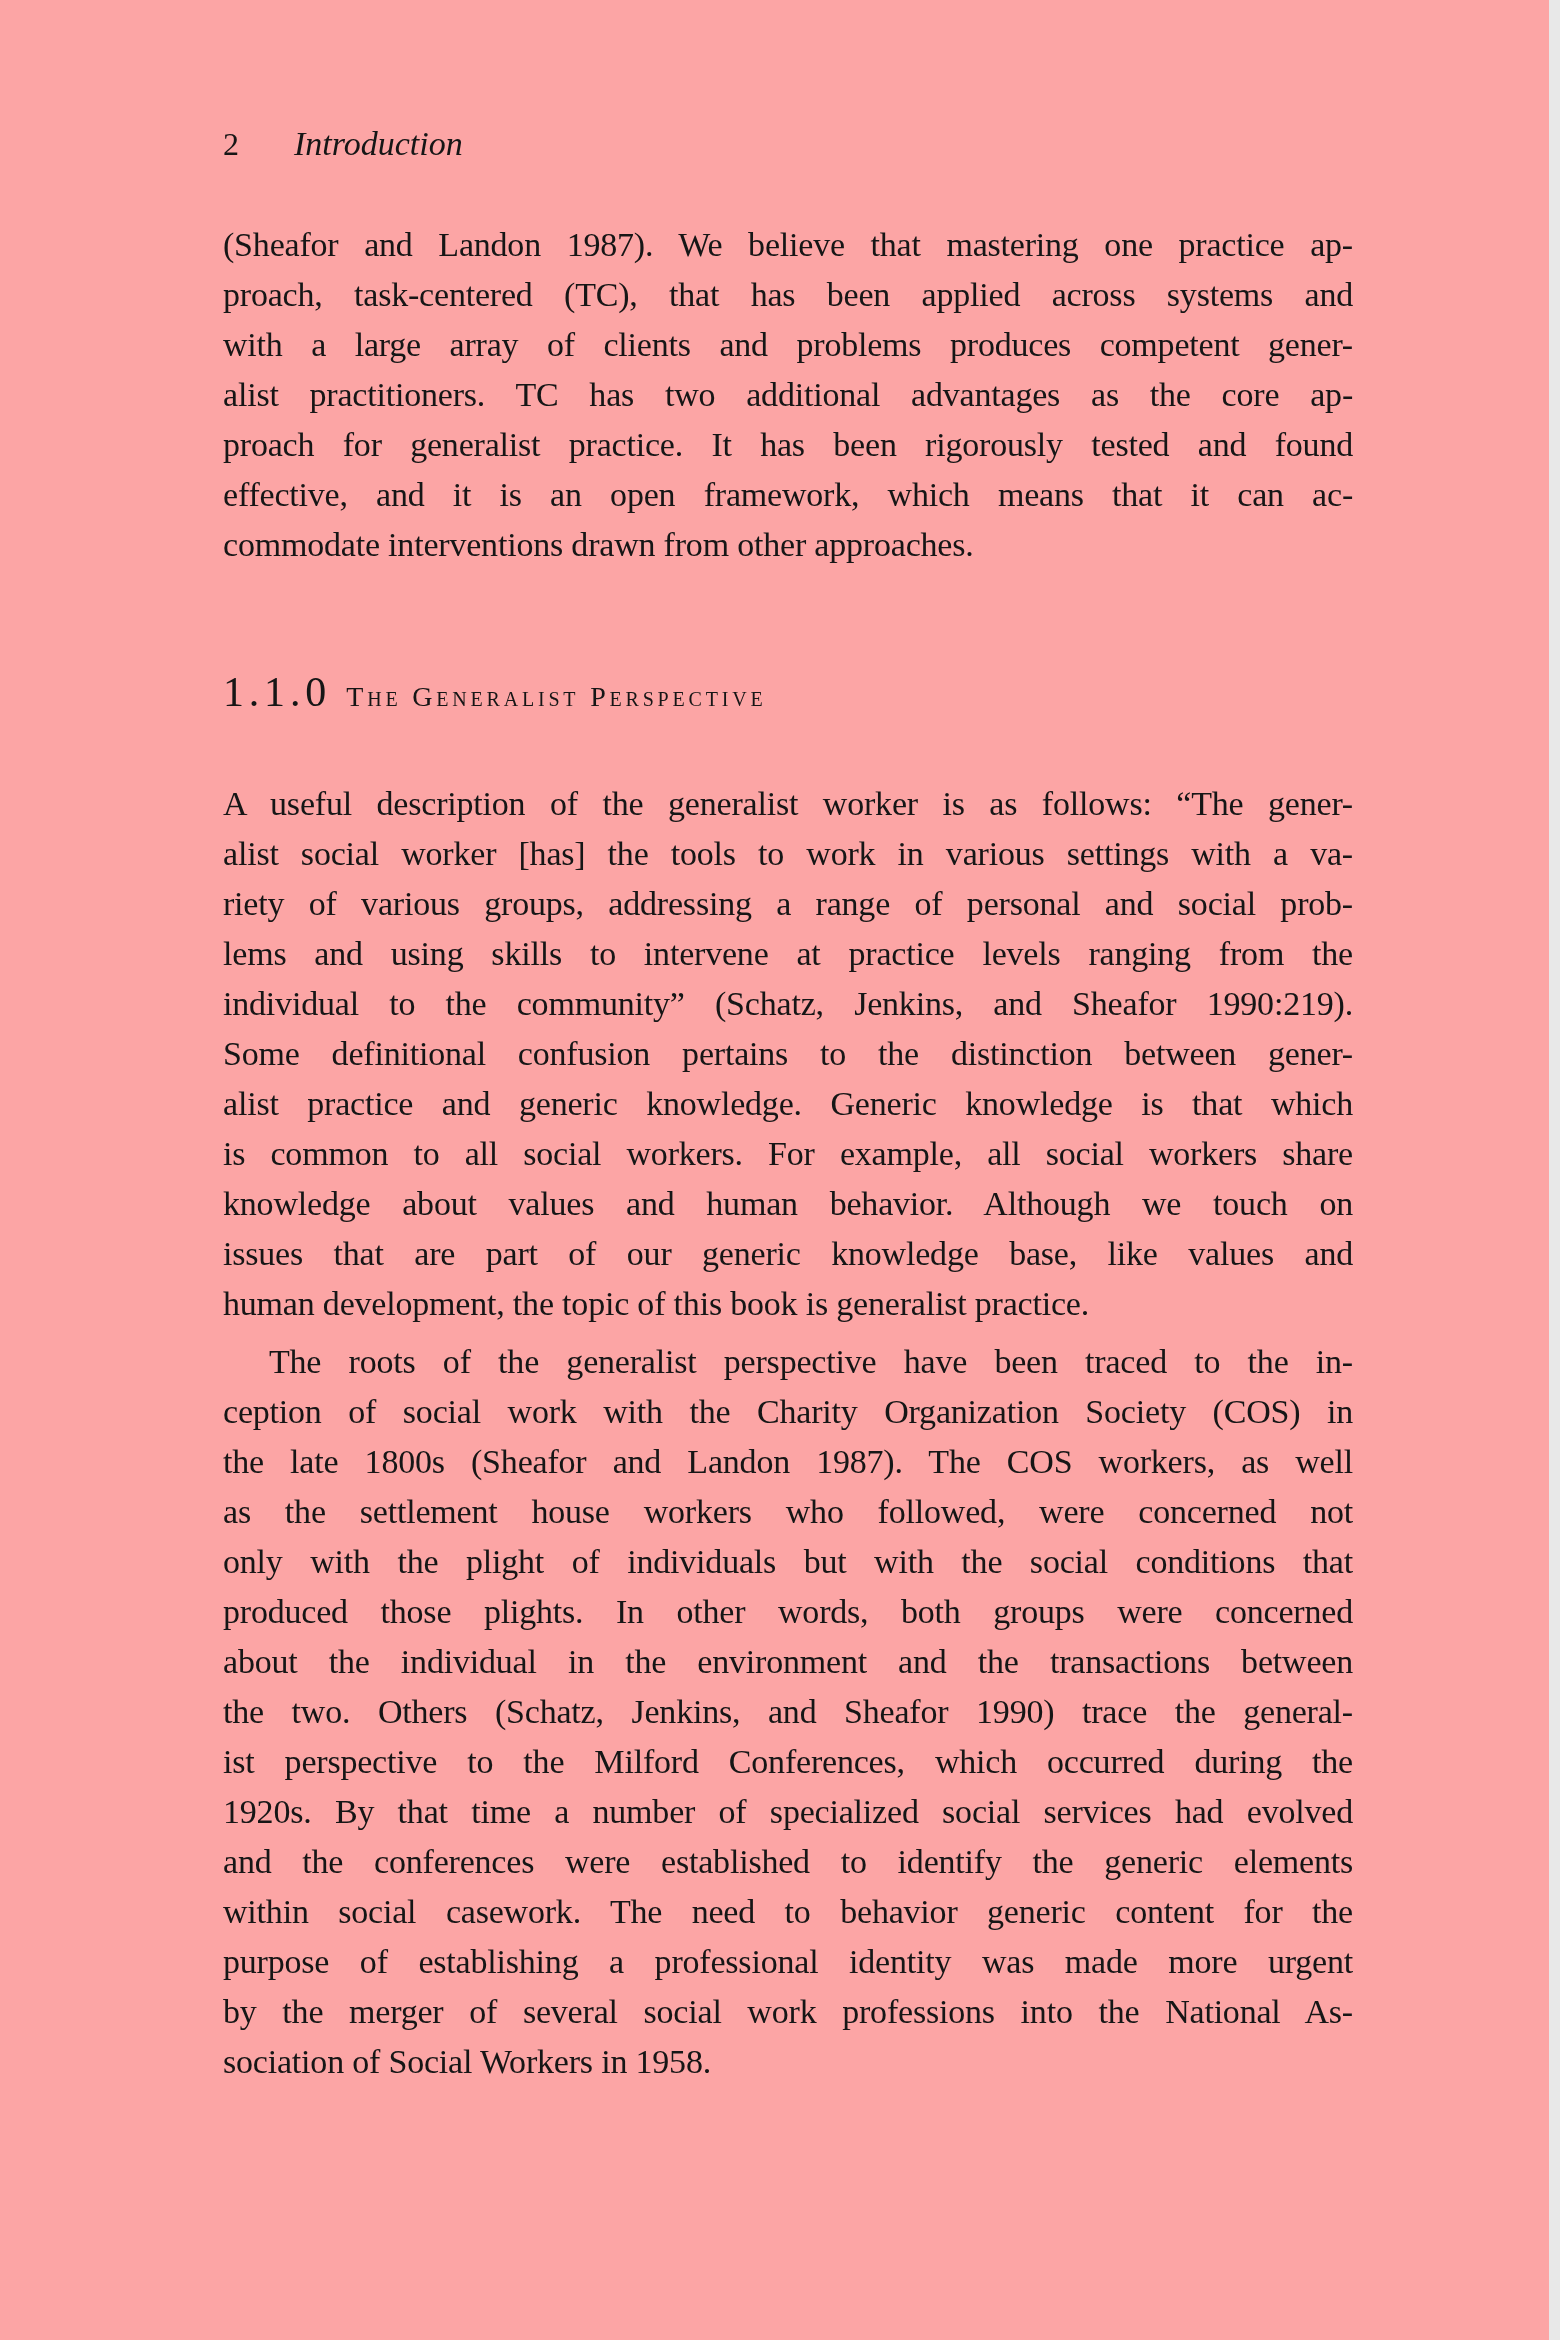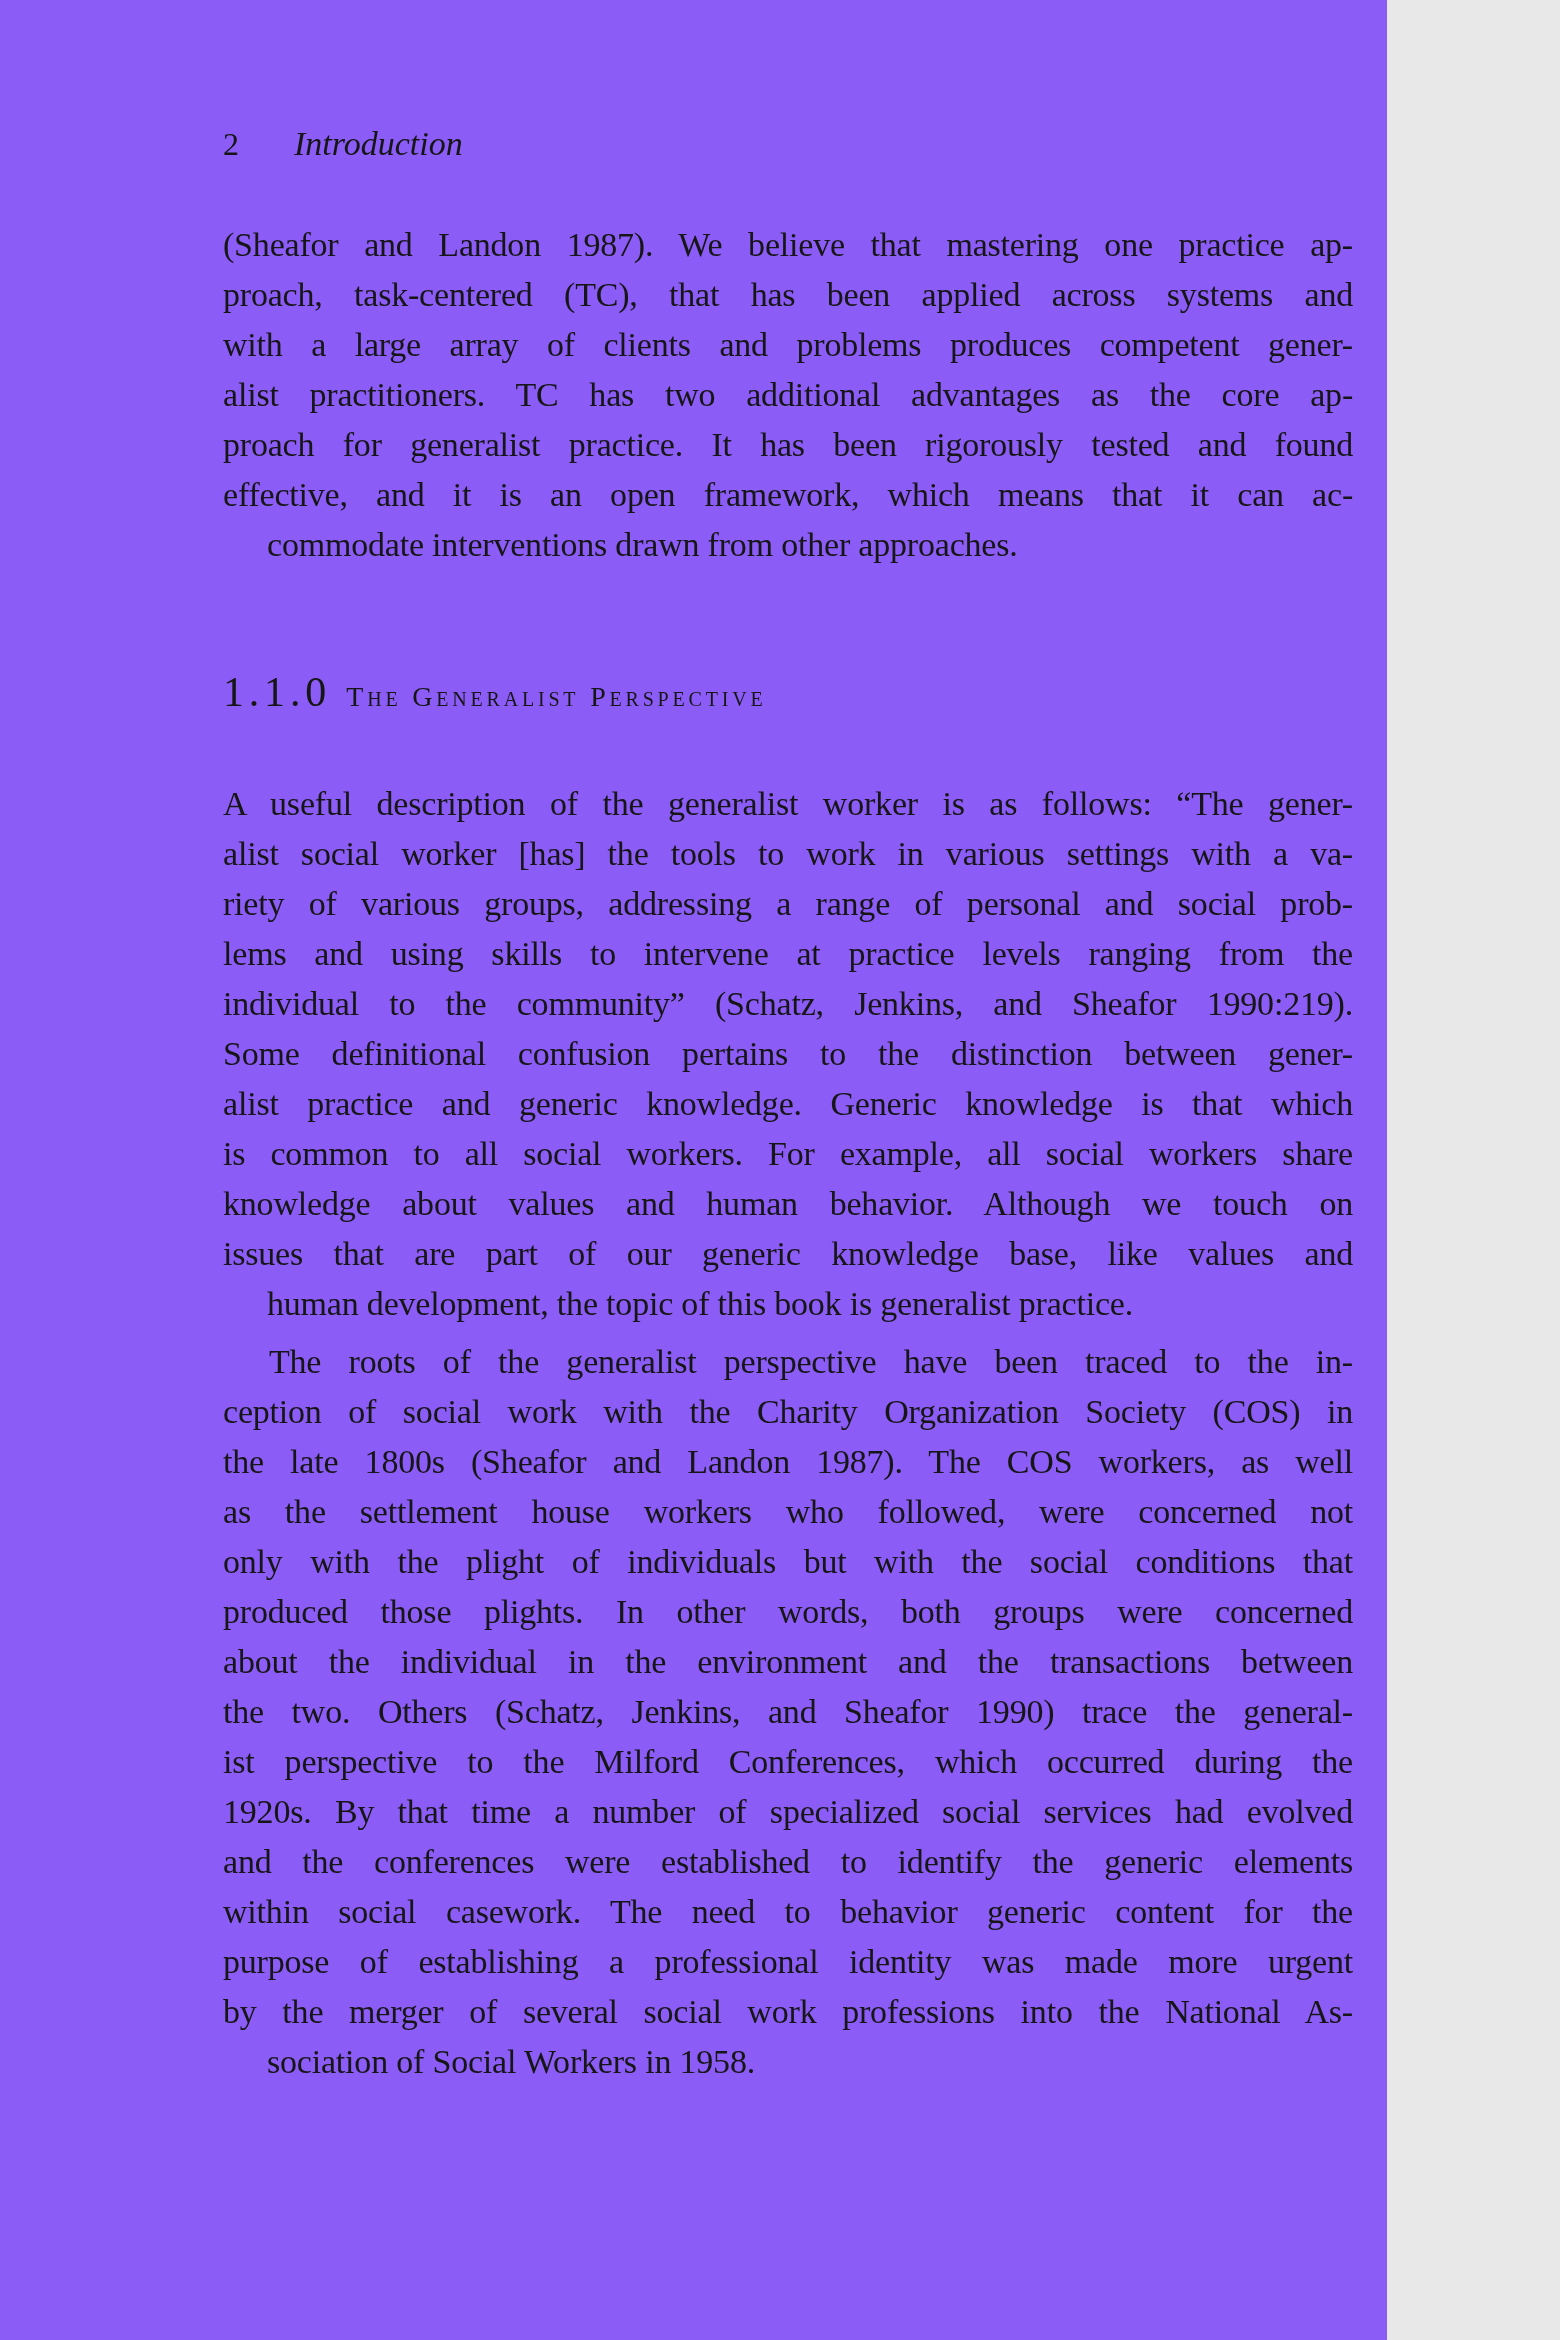--- a/index.html
+++ b/index.html
@@ -1,20 +1,20 @@
 <!DOCTYPE html>
 <html><head>
 <meta charset="utf-8">
 <style>
   html, body { margin: 0; padding: 0; background: #e8e8e8; }
   .page {
     position: relative;
-    width: 1387px;
+    width: 1549px;
     height: 2341px;
-    background: #8b5cf6;
+    background: #fca5a5;
     font-family: "Liberation Serif", "DejaVu Serif", serif;
     color: #161616;
     overflow: hidden;
   }
   .running-header {
     position: absolute;
     left: 223px;
     top: 123px;
     width: 1130px;
     font-size: 33px;
@@ -59,21 +59,20 @@
   .para-3 { top: 1337px; }
   .line {
     font-size: 34px;
     line-height: 50px;
     letter-spacing: -0.2px;
     text-align: justify;
     text-align-last: justify;
   }
   .line.end {
     text-align-last: left;
-    margin-left: 44px;
   }
   .line.indent {
     text-indent: 46px;
   }
 </style>
 </head>
 <body>
 
 <div class="page">
 

